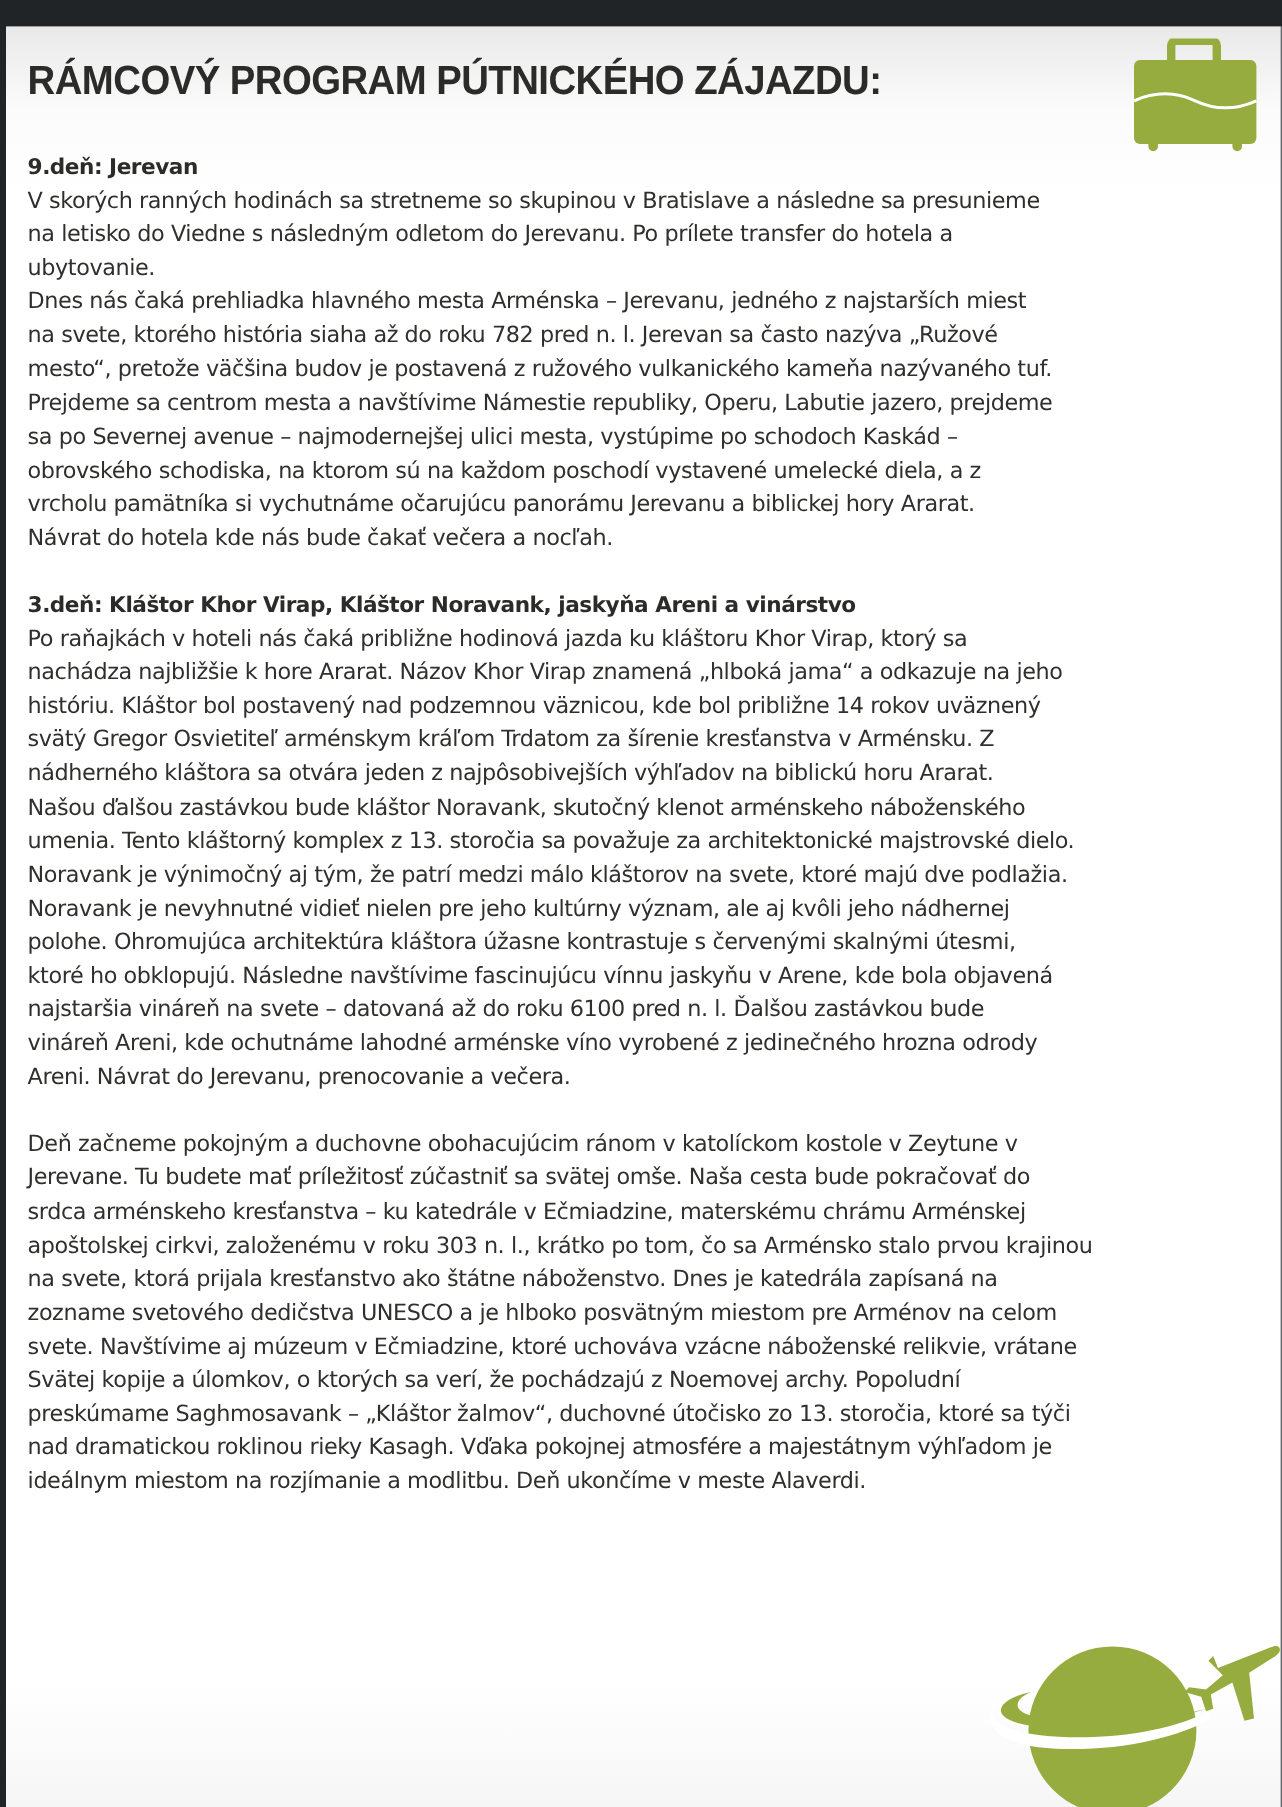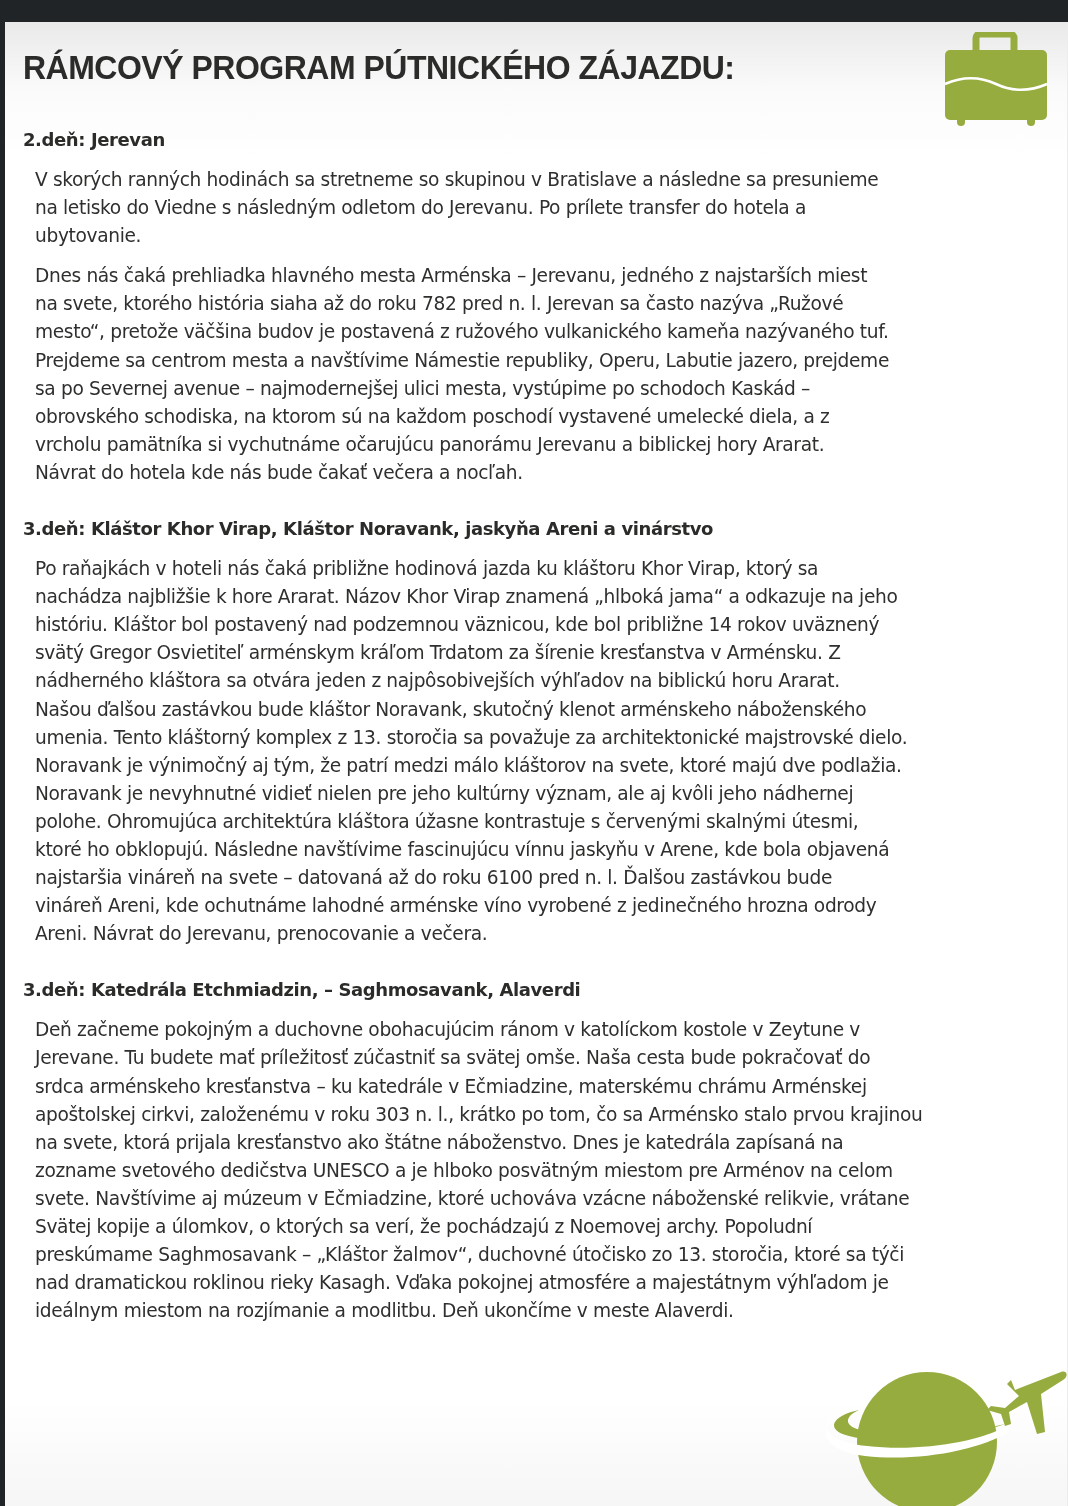--- a/index.html
+++ b/index.html
@@ -24,42 +24,42 @@
   }
   .suitcase { position: absolute; left: 938px; top: 10px; width: 106px; height: 96px; }
   .globe { position: absolute; left: 814px; top: 1328px; width: 248px; height: 164px; }
   .content { position: absolute; left: 18px; top: 104px; width: 1030px; }
   .day { margin: 0 0 28px 0; }
   .day-heading {
     margin: 0; font-family: "DejaVu Sans", sans-serif; font-weight: bold;
     font-size: 18px; line-height: 28px; color: #2b2b29; letter-spacing: -0.4px;
   }
   .day-para {
-    margin: 12px; font-family: "DejaVu Sans", sans-serif; font-size: 18.6px;
+    margin: 0; font-family: "DejaVu Sans", sans-serif; font-size: 18.6px;
     line-height: 28.1px; color: #2f2f2d; letter-spacing: -0.35px;
     white-space: pre-line;
   }
 </style>
 </head>
 <body>
 
 <div class="page">
   <h1 class="title">RÁMCOVÝ PROGRAM PÚTNICKÉHO ZÁJAZDU:</h1>
 
   <svg class="suitcase" viewBox="0 0 106 96">
     <rect x="33" y="2" width="38" height="20" rx="4" fill="none" stroke="#97ac3f" stroke-width="7"></rect>
     <rect x="2" y="18" width="102" height="70" rx="5" fill="#97ac3f"></rect>
     <rect x="14" y="84" width="8" height="10" rx="4" fill="#97ac3f"></rect>
     <rect x="84" y="84" width="8" height="10" rx="4" fill="#97ac3f"></rect>
     <path d="M2 52 C 20 44, 36 44, 53 52 S 86 60, 104 52" fill="none" stroke="#ffffff" stroke-width="2.5"></path>
   </svg>
 
   <div class="content">
     <section class="day">
-      <h2 class="day-heading">2.deň: Jerevan</h2>
+      <h2 class="day-heading">9.deň: Jerevan</h2>
       <p class="day-para">V skorých ranných hodinách sa stretneme so skupinou v Bratislave a následne sa presunieme
 na letisko do Viedne s následným odletom do Jerevanu. Po prílete transfer do hotela a
 ubytovanie.</p>
       <p class="day-para">Dnes nás čaká prehliadka hlavného mesta Arménska – Jerevanu, jedného z najstarších miest
 na svete, ktorého história siaha až do roku 782 pred n. l. Jerevan sa často nazýva „Ružové
 mesto“, pretože väčšina budov je postavená z ružového vulkanického kameňa nazývaného tuf.
 Prejdeme sa centrom mesta a navštívime Námestie republiky, Operu, Labutie jazero, prejdeme
 sa po Severnej avenue – najmodernejšej ulici mesta, vystúpime po schodoch Kaskád –
 obrovského schodiska, na ktorom sú na každom poschodí vystavené umelecké diela, a z
 vrcholu pamätníka si vychutnáme očarujúcu panorámu Jerevanu a biblickej hory Ararat.
@@ -76,21 +76,20 @@
 umenia. Tento kláštorný komplex z 13. storočia sa považuje za architektonické majstrovské dielo.
 Noravank je výnimočný aj tým, že patrí medzi málo kláštorov na svete, ktoré majú dve podlažia.
 Noravank je nevyhnutné vidieť nielen pre jeho kultúrny význam, ale aj kvôli jeho nádhernej
 polohe. Ohromujúca architektúra kláštora úžasne kontrastuje s červenými skalnými útesmi,
 ktoré ho obklopujú. Následne navštívime fascinujúcu vínnu jaskyňu v Arene, kde bola objavená
 najstaršia vináreň na svete – datovaná až do roku 6100 pred n. l. Ďalšou zastávkou bude
 vináreň Areni, kde ochutnáme lahodné arménske víno vyrobené z jedinečného hrozna odrody
 Areni. Návrat do Jerevanu, prenocovanie a večera.</p>
     </section>
     <section class="day">
-      <h2 class="day-heading">3.deň: Katedrála Etchmiadzin, – Saghmosavank, Alaverdi</h2>
       <p class="day-para">Deň začneme pokojným a duchovne obohacujúcim ránom v katolíckom kostole v Zeytune v
 Jerevane. Tu budete mať príležitosť zúčastniť sa svätej omše. Naša cesta bude pokračovať do
 srdca arménskeho kresťanstva – ku katedrále v Ečmiadzine, materskému chrámu Arménskej
 apoštolskej cirkvi, založenému v roku 303 n. l., krátko po tom, čo sa Arménsko stalo prvou krajinou
 na svete, ktorá prijala kresťanstvo ako štátne náboženstvo. Dnes je katedrála zapísaná na
 zozname svetového dedičstva UNESCO a je hlboko posvätným miestom pre Arménov na celom
 svete. Navštívime aj múzeum v Ečmiadzine, ktoré uchováva vzácne náboženské relikvie, vrátane
 Svätej kopije a úlomkov, o ktorých sa verí, že pochádzajú z Noemovej archy. Popoludní
 preskúmame Saghmosavank – „Kláštor žalmov“, duchovné útočisko zo 13. storočia, ktoré sa týči
 nad dramatickou roklinou rieky Kasagh. Vďaka pokojnej atmosfére a majestátnym výhľadom je

